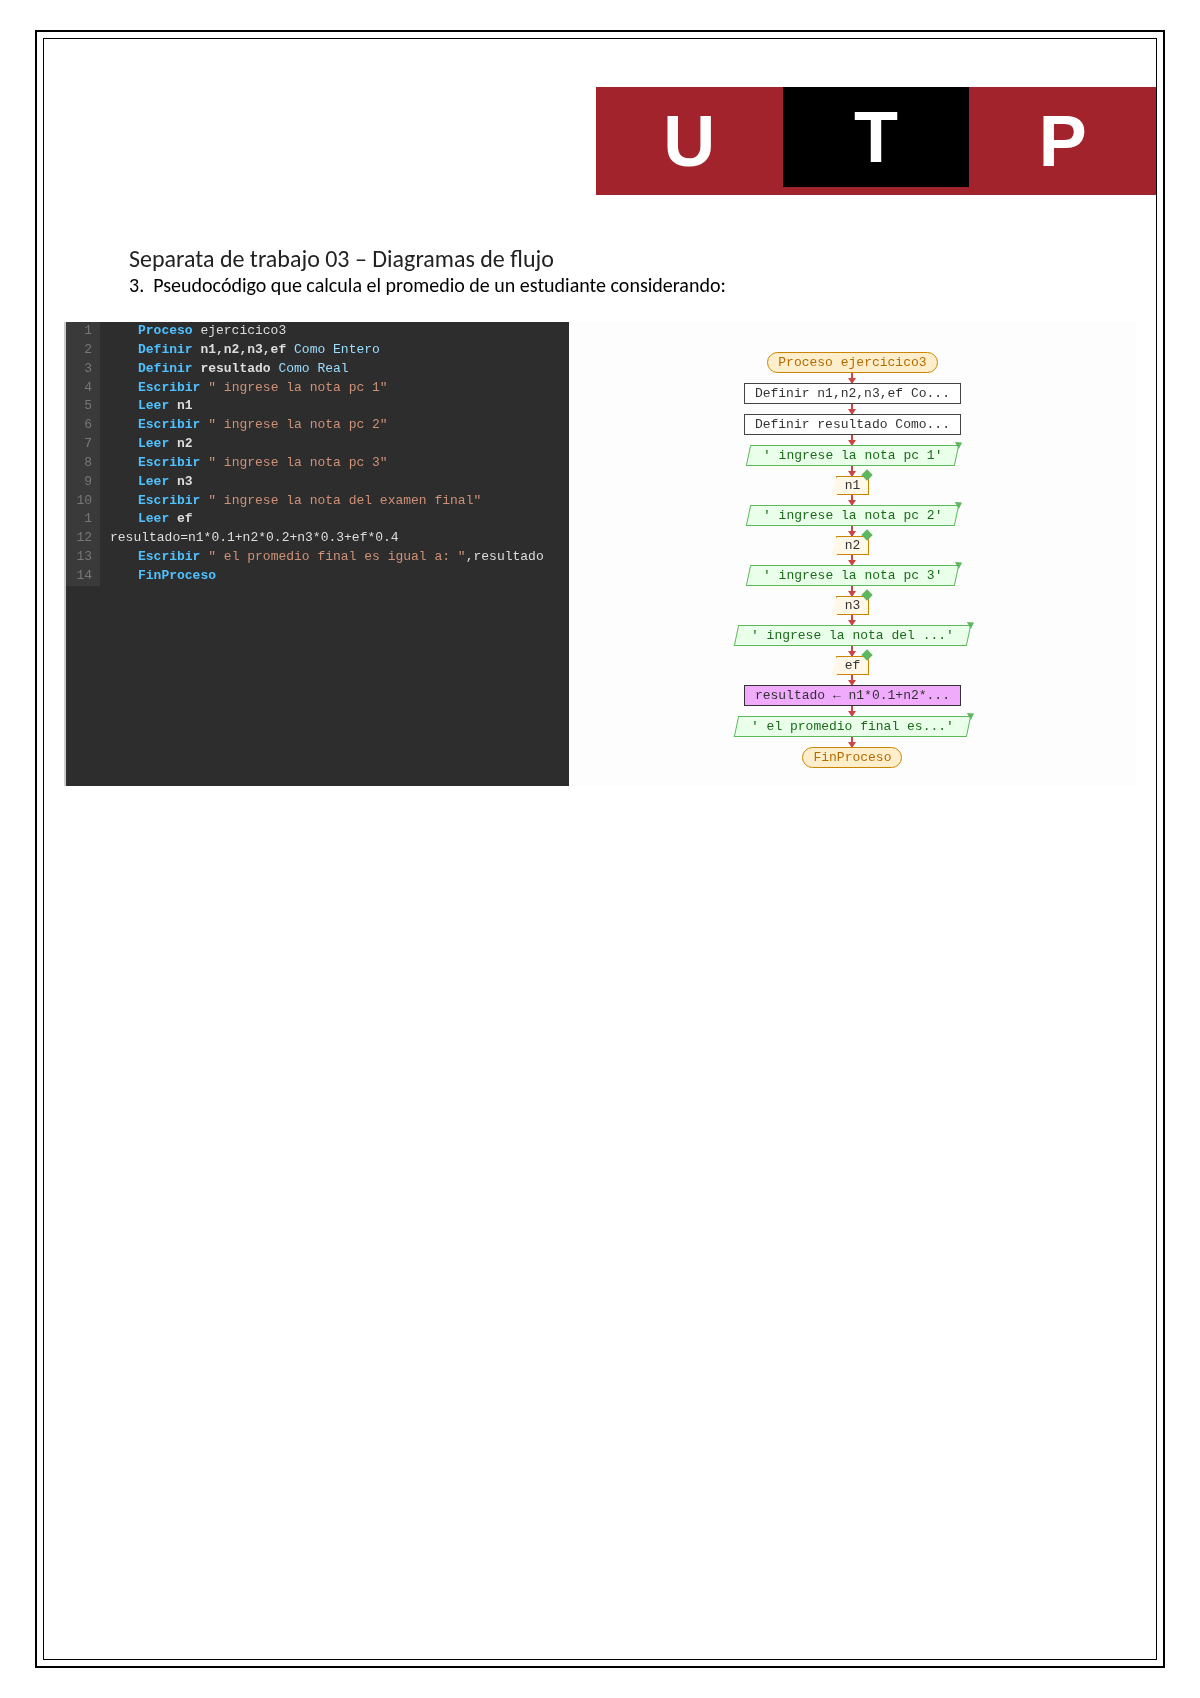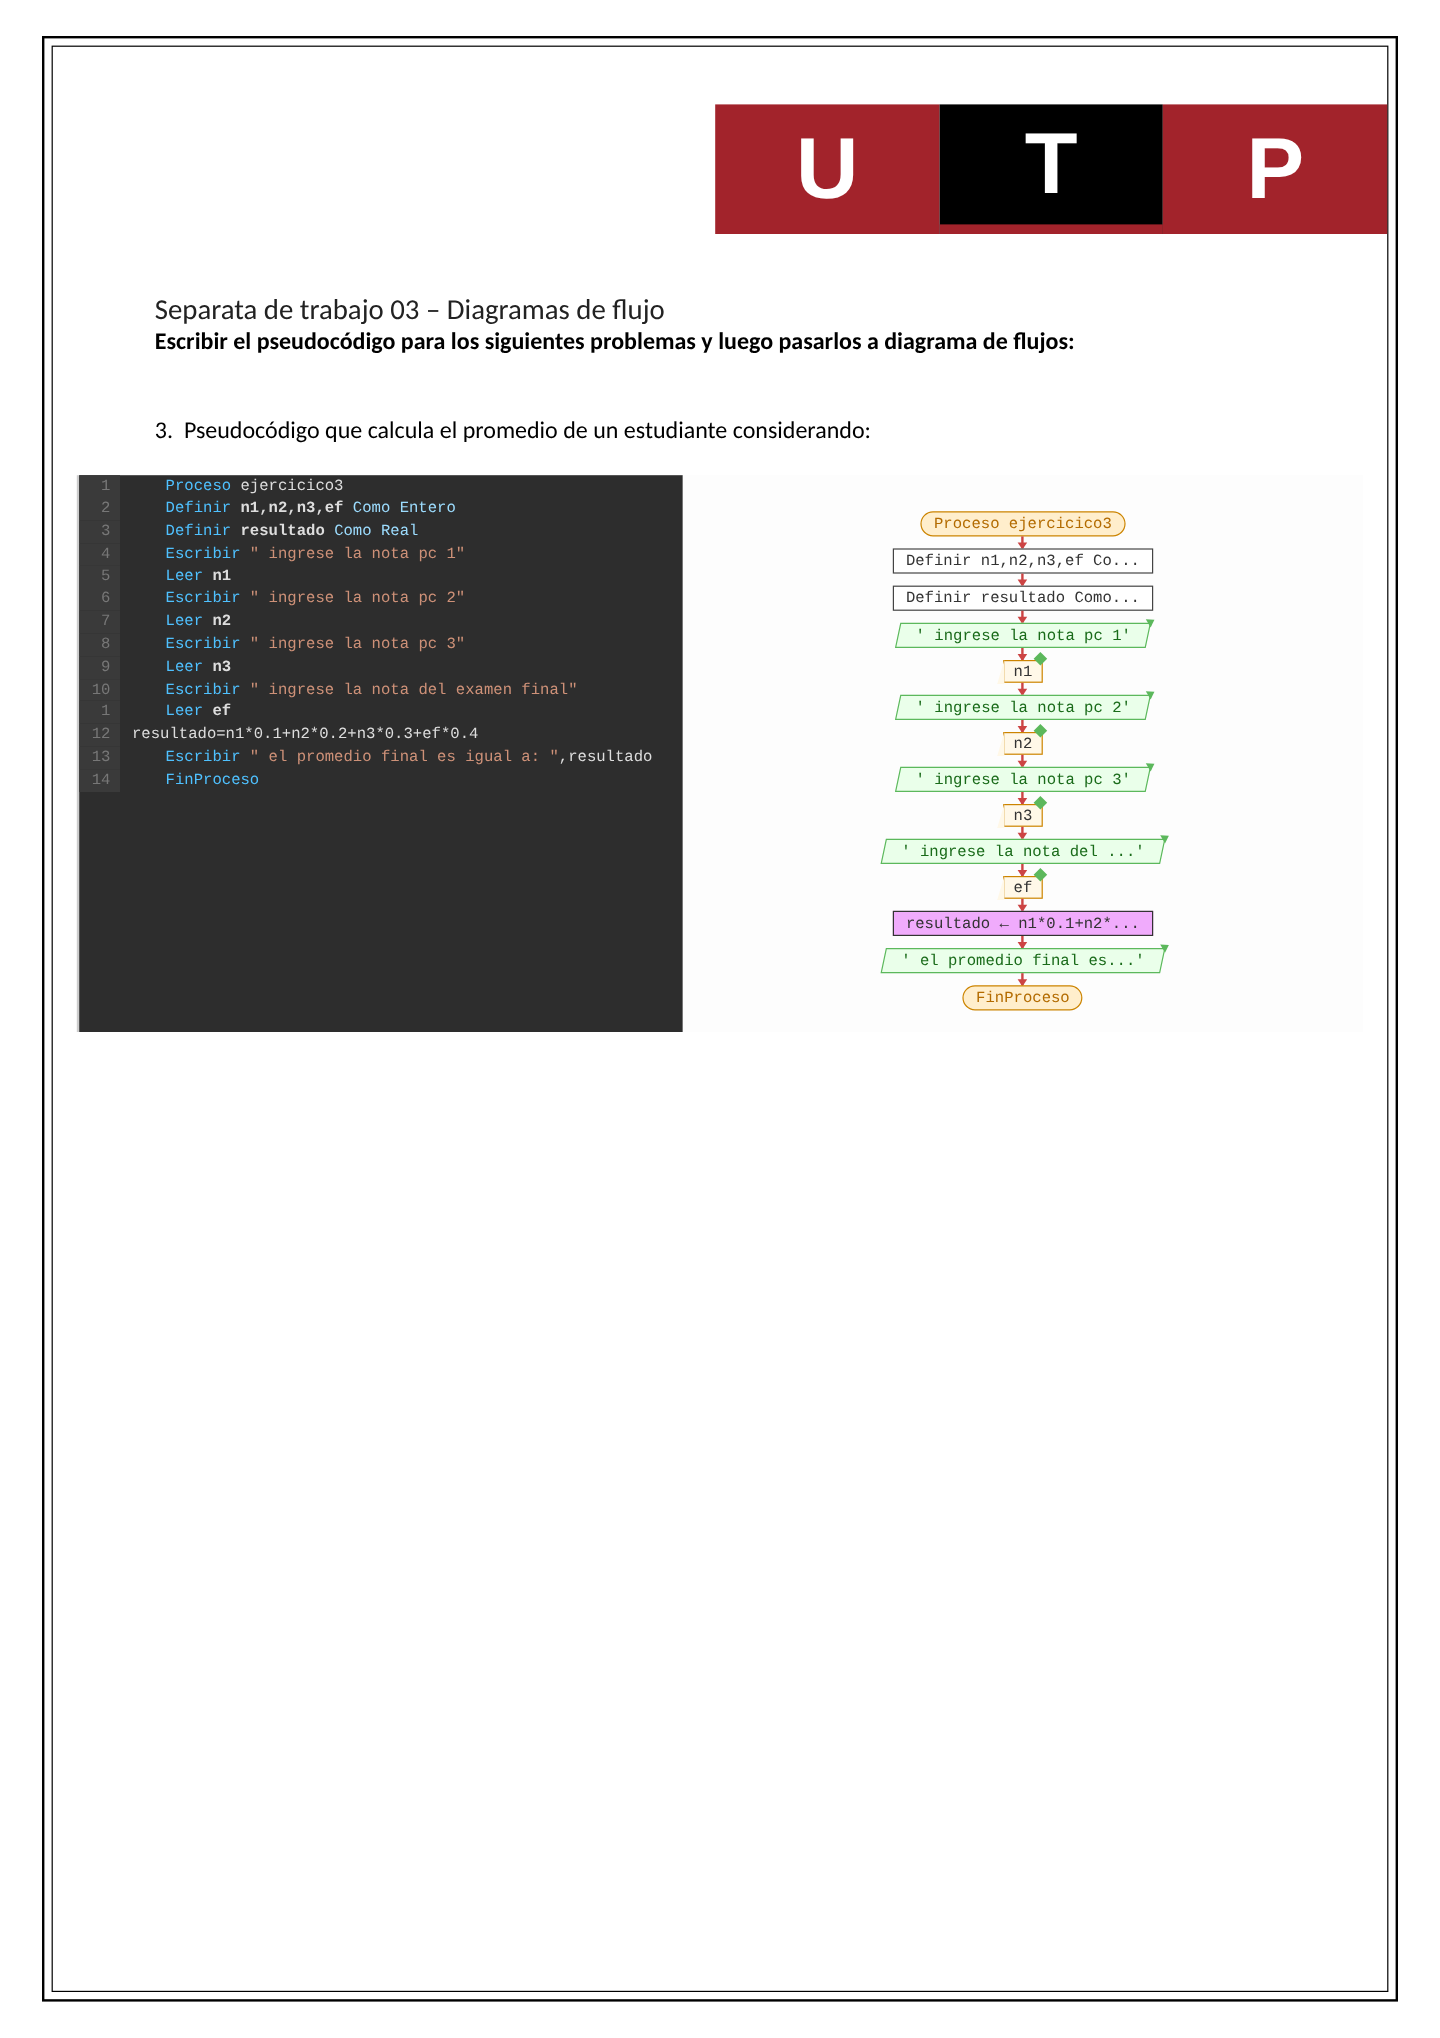--- a/index.html
+++ b/index.html
@@ -97,21 +97,21 @@
   }
   .ln {
     width: 34px;
     text-align: right;
     color: #777;
     background: #3a3a3a;
     padding-right: 8px;
     flex-shrink: 0;
   }
   .lc { padding-left: 10px; color: #ddd; }
-  .kw { color: #4fc1ff; font-weight: normal; padding-left: 28px; }
+  .kw { color: #4fc1ff; font-weight: bold; padding-left: 28px; }
   .var { color: #ddd; font-weight: bold; }
   .type { color: #9cdcfe; }
   .str { color: #ce9178; }
   .op { color: #ddd; }
 
   .flow-panel {
     width: 53%;
     background: #fdfdfd;
     display: flex;
     flex-direction: column;
@@ -211,21 +211,20 @@
     <div class="logo-black">
         <span>T</span>
       </div>
     <div class="logo-red-r">
         <span>P</span>
       </div>
   </div>
 
   <div class="content">
     <div class="title">Separata de trabajo 03 – Diagramas de flujo</div>
-    <div class="subtitle">Escribir el pseudocódigo para los siguientes problemas y luego pasarlos a diagrama de flujos:</div>
     <div class="question">
       <span>3.</span>
       &nbsp;<span>Pseudocódigo que calcula el promedio de un estudiante considerando:</span>
     </div>
 
 
     <div class="split">
 
       <div class="code-panel">
         <div class="code-line"><span class="ln">1</span><span class="lc"><span class="kw">Proceso</span><span> ejercicico3</span></span></div>

